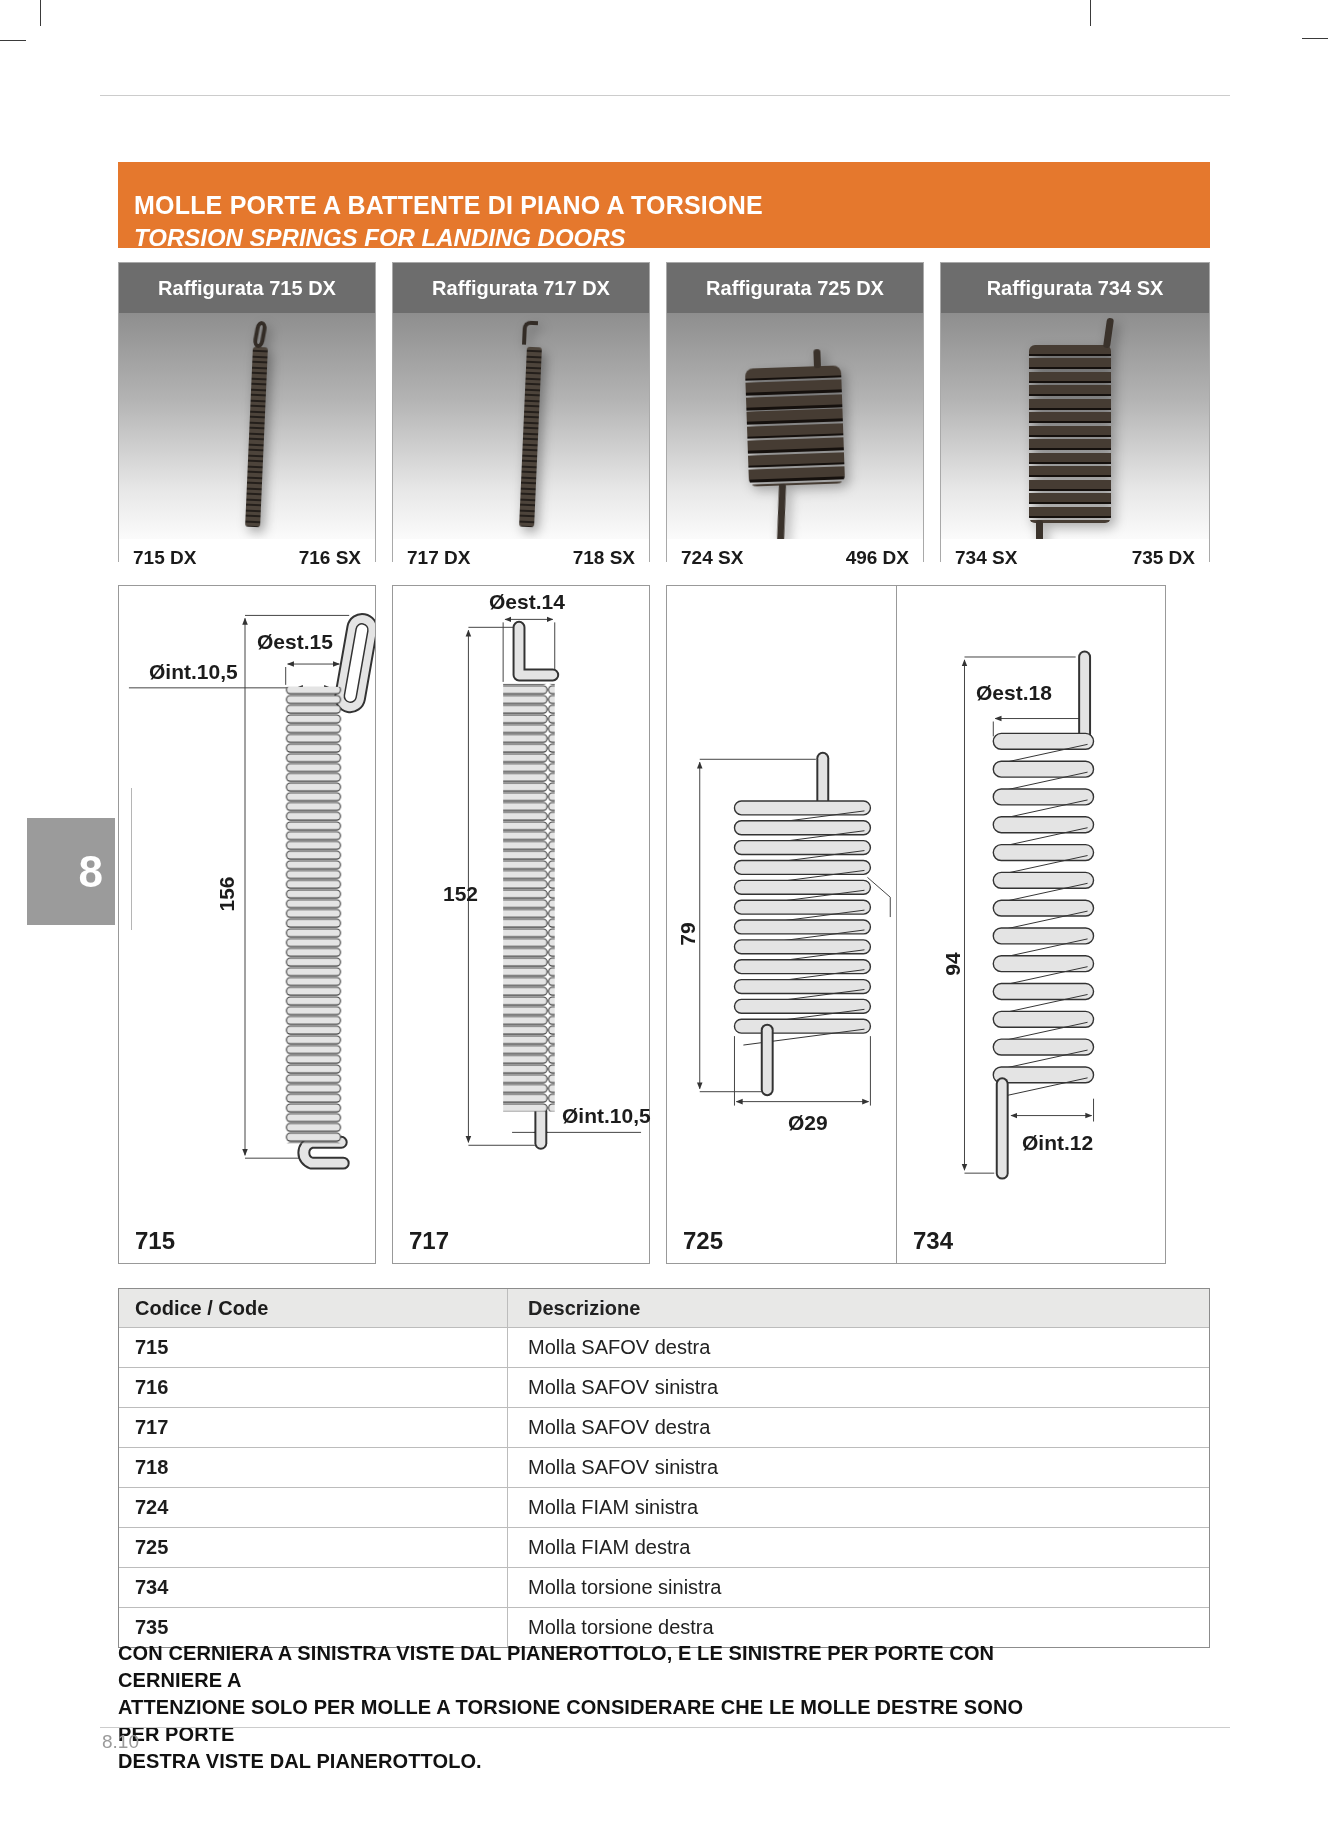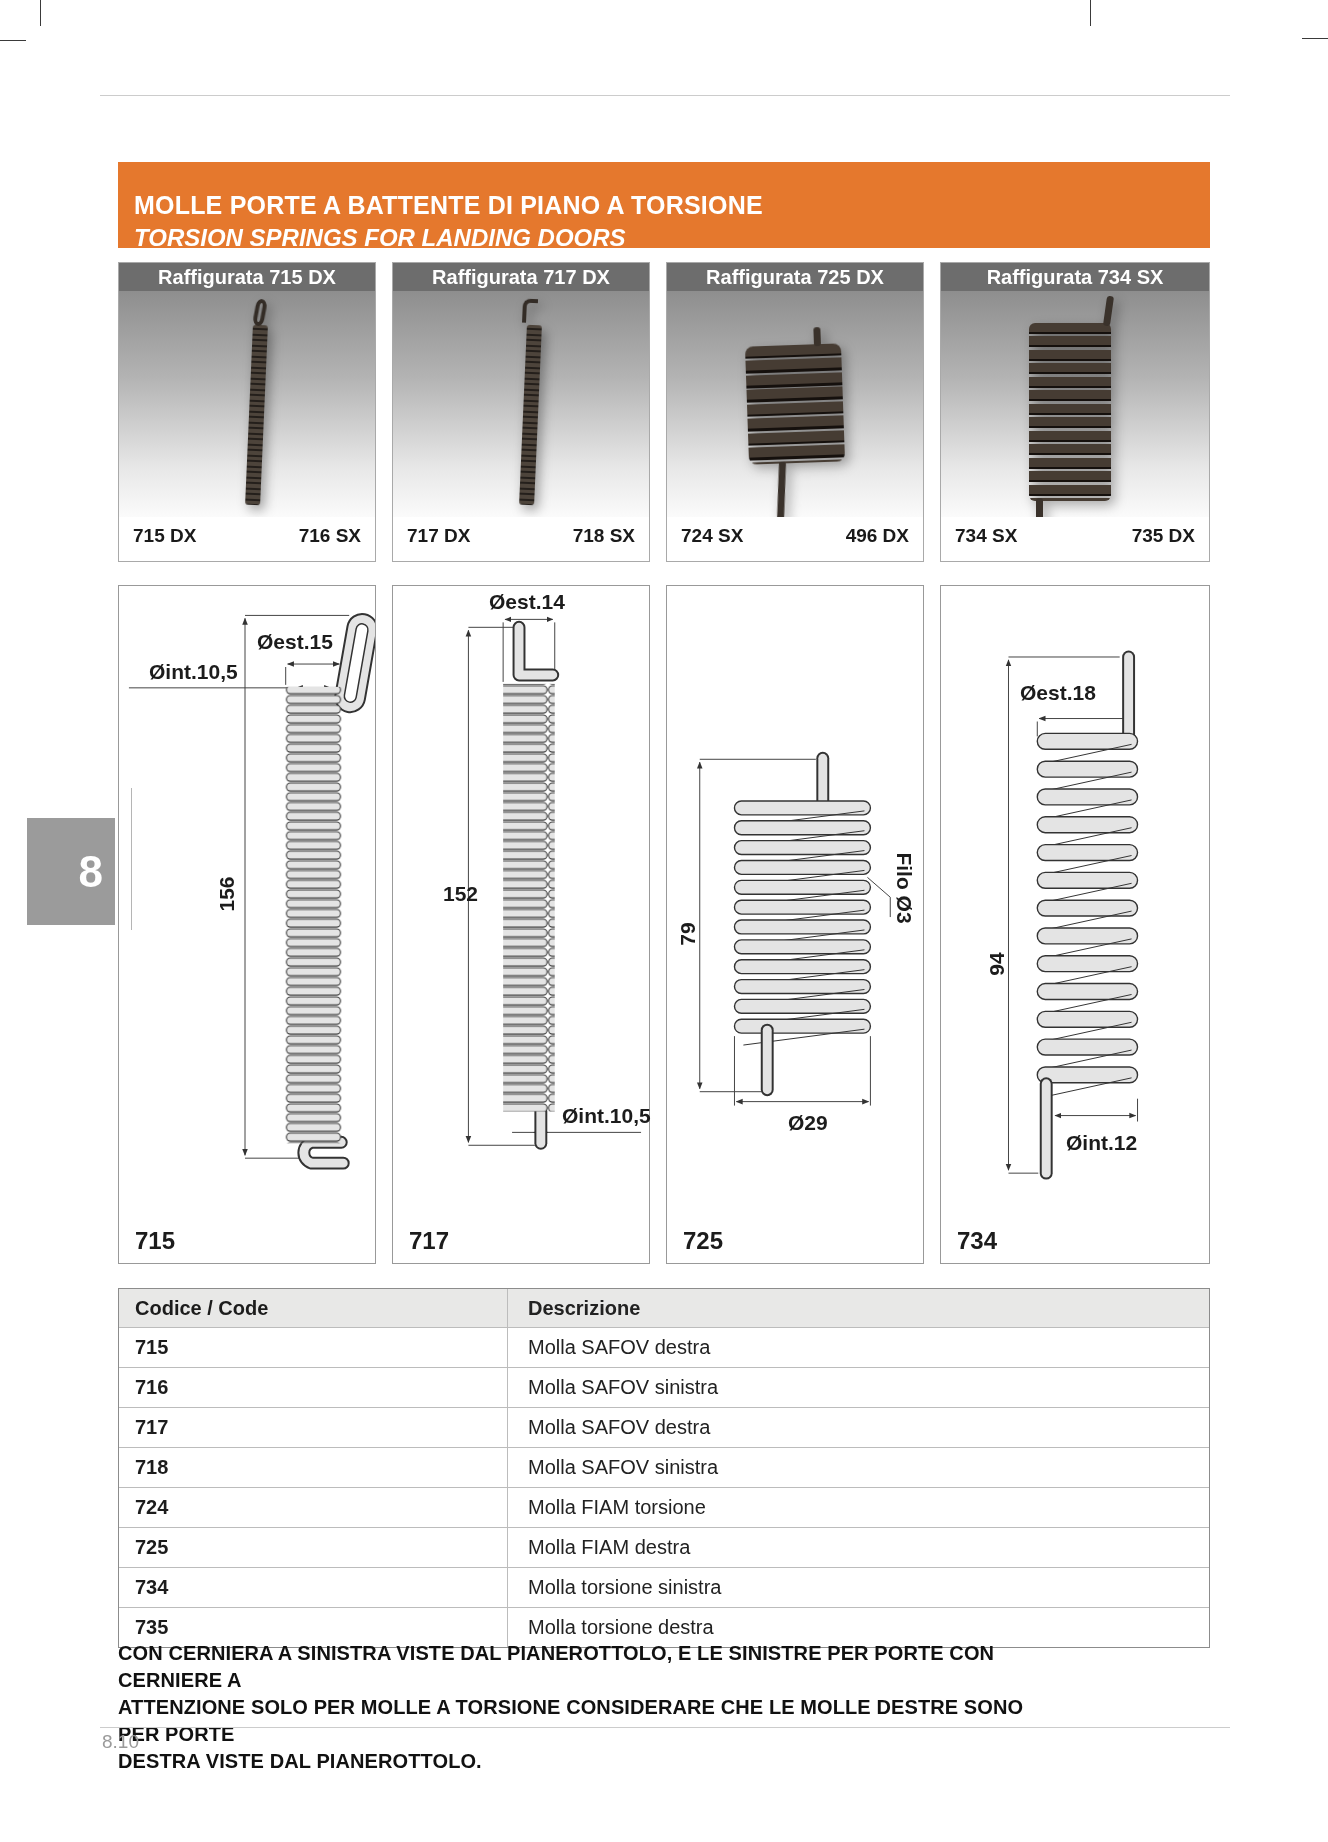--- a/index.html
+++ b/index.html
@@ -13,21 +13,21 @@
   .rule{position:absolute;height:1px;background:#cccccc;}
 
   
   .banner{position:absolute;left:118px;top:162px;width:1092px;height:86px;background:#E5782D;
           color:#ffffff;padding:27px 0 0 16px;box-sizing:border-box;}
   .banner .t1{font-size:25px;font-weight:bold;letter-spacing:.2px;line-height:1.3;}
   .banner .t2{font-size:24px;font-weight:bold;font-style:italic;line-height:1.3;}
 
   
   .photo-panel{position:absolute;top:262px;height:300px;background:#ffffff;border:1px solid #a9a9a9;box-sizing:border-box;}
-  .photo-cap{height:28px;background:#6D6D6D;color:#ffffff;font-size:20px;font-weight:bold;
+  .photo-cap{height:50px;background:#6D6D6D;color:#ffffff;font-size:20px;font-weight:bold;
              display:flex;align-items:center;justify-content:center;}
   .photo{position:relative;height:226px;overflow:hidden;
          background:linear-gradient(180deg,#8e8e8e 0%,#b3b3b3 38%,#e7e7e7 78%,#fbfbfb 100%);}
   .photo-labels{height:38px;display:flex;align-items:center;justify-content:space-between;
                 padding:0 14px;font-size:19px;font-weight:bold;color:#1a1a1a;background:#ffffff;gap:40px;}
 
   
   .spr{filter:drop-shadow(4px 5px 6px rgba(0,0,0,.35));}
   .spr-n{position:absolute;top:34px;left:130px;width:15px;height:180px;border-radius:3px;
          transform:rotate(2.5deg);
@@ -225,21 +225,21 @@
         <use href="#c3" y="435"></use>
       <path d="M101 446 V506" stroke="#333" stroke-width="13" fill="none" stroke-linecap="round"></path>
       <path d="M101 446 V506" stroke="#e4e4e4" stroke-width="9" fill="none" stroke-linecap="round"></path>
     </svg>
     <span class="dim-label rot" style="left:21px;top:348px">79</span>
     <span class="dim-label rotcw" style="left:237px;top:302px">Filo Ø3</span>
     <span class="dim-label" style="left:121px;top:525px">Ø29</span>
     <span class="code-label">725</span>
   </div>
 
-  <div class="draw-panel" style="left:940px;width:270px">
+  <div class="draw-panel" style="left:896px;width:270px">
     <svg viewBox="0 0 270 679">
       <g stroke="#444" stroke-width="1" fill="none">
         <path d="M68 70 H180"></path>
         <path d="M68 590 H98"></path>
         <line x1="68" y1="73" x2="68" y2="587" marker-start="url(#arr)" marker-end="url(#arr)"></line>
         <line x1="99" y1="132" x2="193" y2="132" marker-start="url(#arr)" marker-end="url(#arr)"></line>
         <path d="M97 135 V150"></path>
         <path d="M198 515 V538"></path>
         <line x1="115" y1="532" x2="196" y2="532" marker-start="url(#arr)" marker-end="url(#arr)"></line>
       </g>
@@ -283,21 +283,21 @@
     <div class="t-row">
       <div class="t-c1">717</div>
       <div class="t-c2">Molla SAFOV destra</div>
     </div>
     <div class="t-row">
       <div class="t-c1">718</div>
       <div class="t-c2">Molla SAFOV sinistra</div>
     </div>
     <div class="t-row">
       <div class="t-c1">724</div>
-      <div class="t-c2">Molla FIAM torsione</div>
+      <div class="t-c2">Molla FIAM sinistra</div>
     </div>
     <div class="t-row">
       <div class="t-c1">725</div>
       <div class="t-c2">Molla FIAM destra</div>
     </div>
     <div class="t-row">
       <div class="t-c1">734</div>
       <div class="t-c2">Molla torsione sinistra</div>
     </div>
     <div class="t-row">

